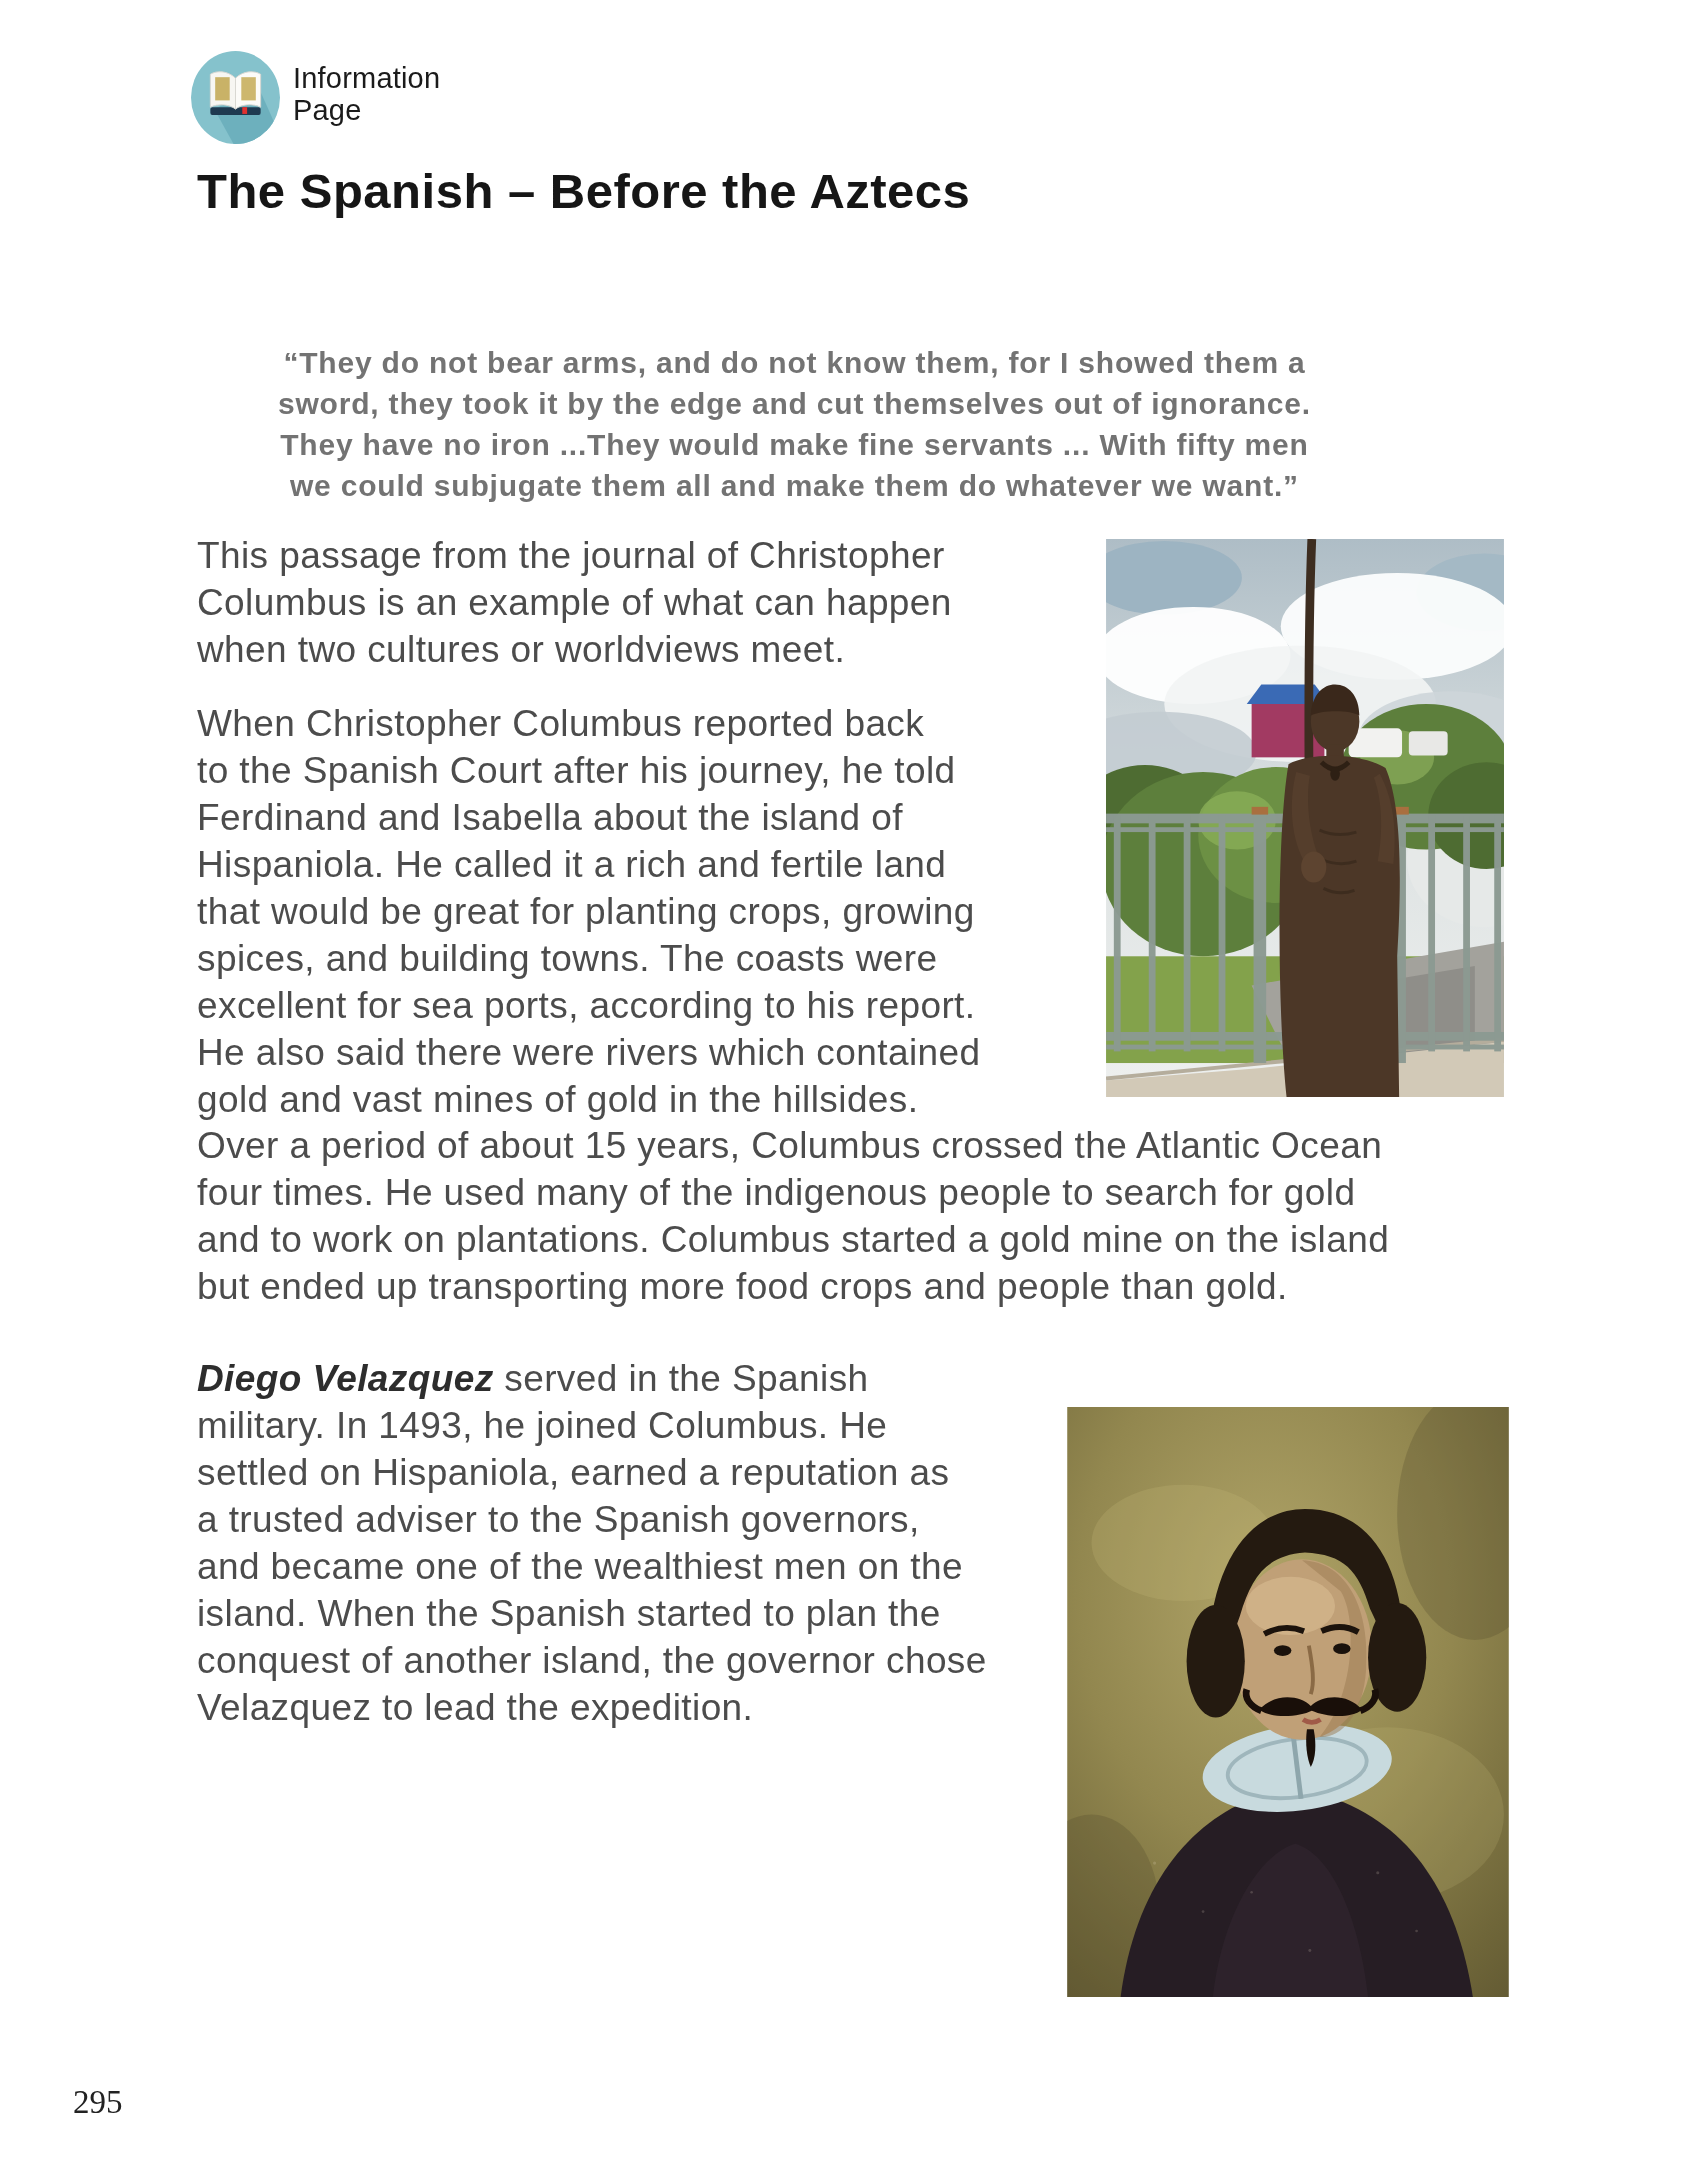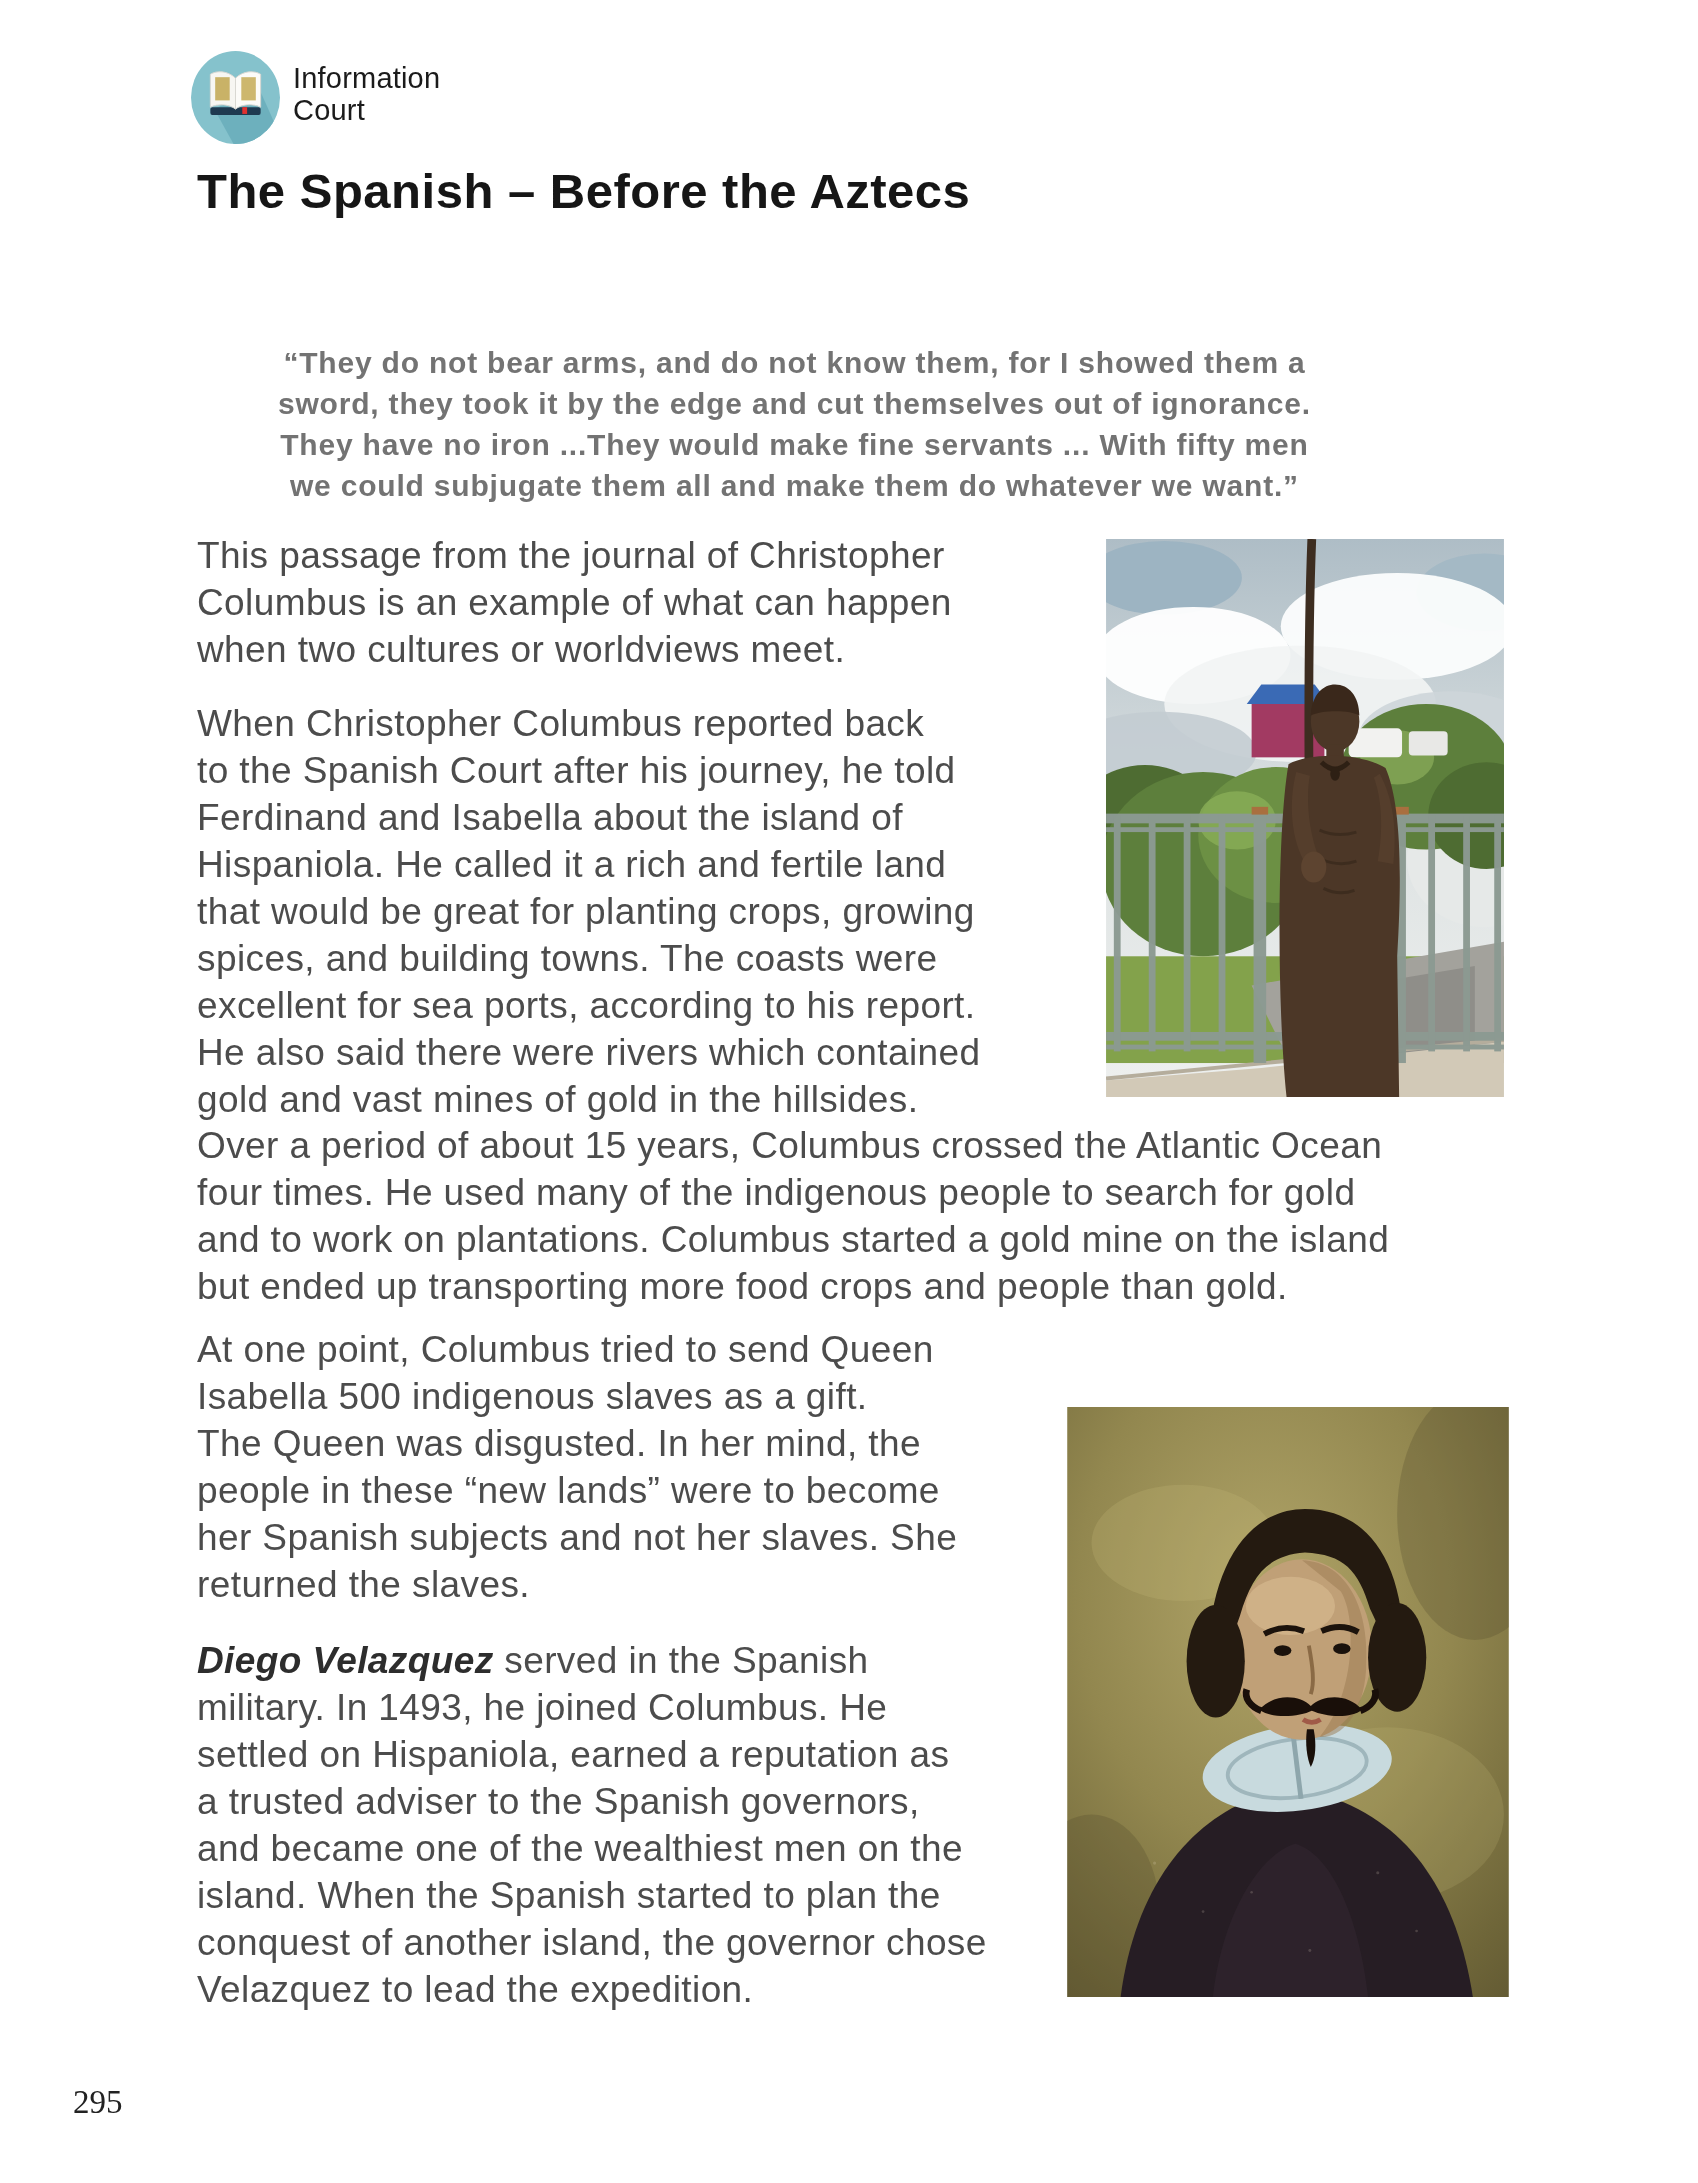--- a/index.html
+++ b/index.html
@@ -64,21 +64,21 @@
         <path d="M46,28 C54,20 66,20 72,24 L72,58 C64,54 52,55 46,60 Z" fill="#fcfbf8" stroke="#d8d7d1" stroke-width="1"></path>
         <rect x="25" y="27" width="15" height="24" fill="#c9b267"></rect>
         <rect x="52" y="27" width="15" height="24" fill="#cdb76e"></rect>
         <rect x="53" y="58" width="5" height="7" fill="#e0312e"></rect>
         <path d="M40,62 q6,5 12,0" stroke="#1f3a50" stroke-width="3" fill="none"></path>
       </g>
     </svg>
   </div>
   <div class="badge-label">
     <div>Information</div>
-    <div>Court</div>
+    <div>Page</div>
   </div>
 
   <div class="title">The Spanish – Before the Aztecs</div>
 
   <div class="quote">“They do not bear arms, and do not know them, for I showed them a
 sword, they took it by the edge and cut themselves out of ignorance.
 They have no iron ...They would make fine servants ... With fifty men
 we could subjugate them all and make them do whatever we want.”</div>
 
   <div class="body-a">
@@ -170,26 +170,20 @@
       <ellipse cx="214" cy="338" rx="13" ry="16" fill="#5d4430"></ellipse>
     </svg>
   </div>
 
   <div class="bodytext p3">Over a period of about 15 years, Columbus crossed the Atlantic Ocean
 four times. He used many of the indigenous people to search for gold
 and to work on plantations. Columbus started a gold mine on the island
 but ended up transporting more food crops and people than gold.</div>
 
   <div class="body-b">
-    <div class="bodytext p4">At one point, Columbus tried to send Queen
-Isabella 500 indigenous slaves as a gift.
-The Queen was disgusted. In her mind, the
-people in these “new lands” were to become
-her Spanish subjects and not her slaves. She
-returned the slaves.</div>
     <div class="bodytext p5"><span class="lead">Diego Velazquez</span><span> served in the Spanish
 military. In 1493, he joined Columbus. He
 settled on Hispaniola, earned a reputation as
 a trusted adviser to the Spanish governors,
 and became one of the wealthiest men on the
 island. When the Spanish started to plan the
 conquest of another island, the governor chose
 Velazquez to lead the expedition.</span></div>
   </div>
 

